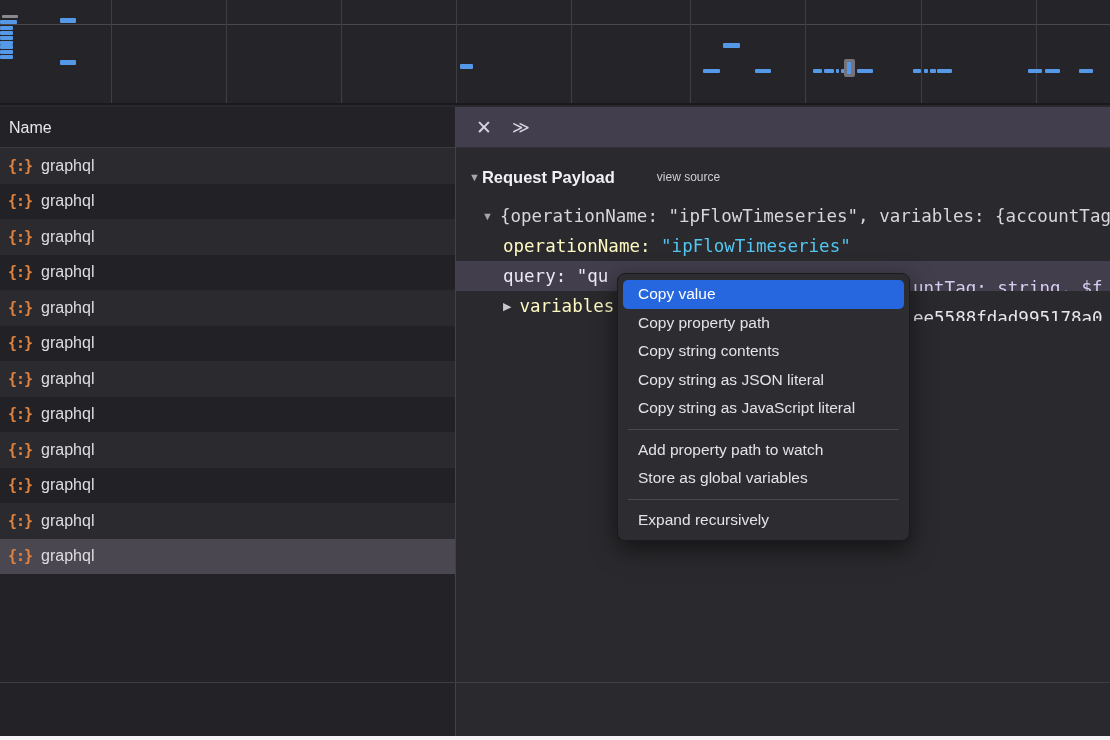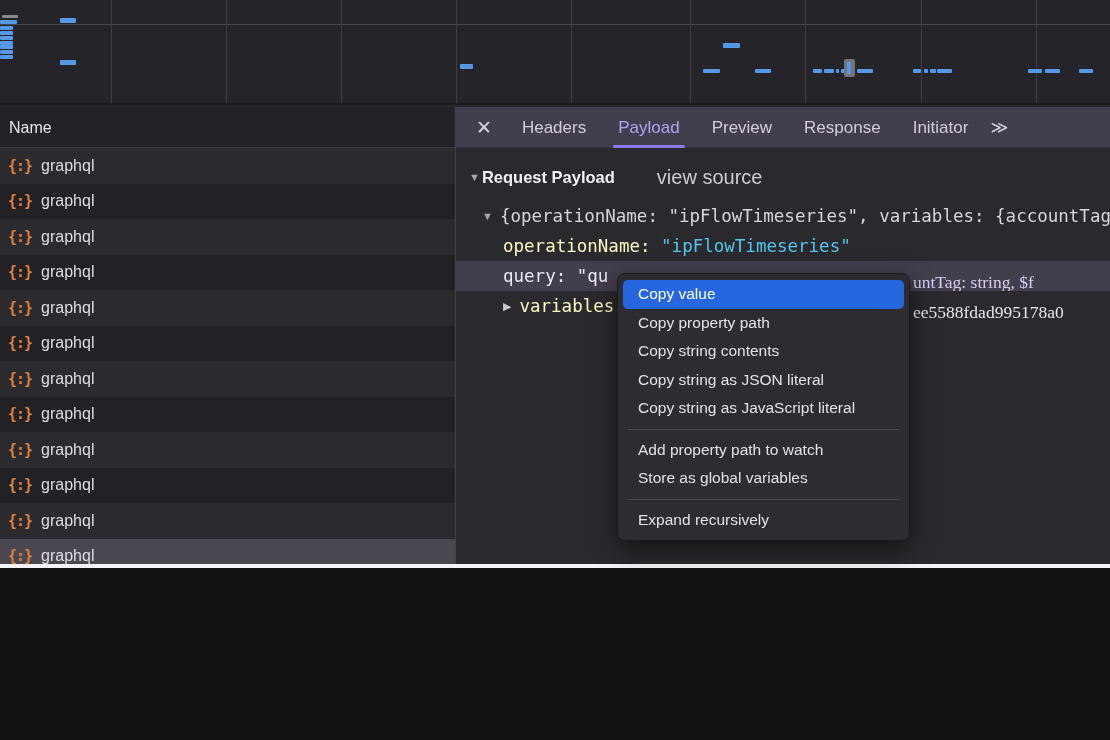--- a/index.html
+++ b/index.html
@@ -1,18 +1,18 @@
 <!DOCTYPE html>
 <html><head>
 <meta charset="utf-8">
 <style>
   * { margin:0; padding:0; box-sizing:border-box; }
   html,body { background:#111; }
   #screen {
-    position:relative; width:1110px; height:568px; overflow:hidden;
+    position:relative; width:1110px; height:740px; overflow:hidden;
     background:#29282c; font-family:"Liberation Sans", sans-serif;
     -webkit-font-smoothing:antialiased;
   }
 
   
   #overview {
     position:absolute; left:0; top:0; width:1110px; height:105px;
     background:#252429; border-bottom:2px solid #1a191d; overflow:hidden;
   }
   .grid-line { position:absolute; top:0; bottom:0; width:1px; background:#3f3e44; }
@@ -57,33 +57,33 @@
     content:""; position:absolute; left:-5px; right:-5px; bottom:0; height:3px;
     background:#8d79ea; border-radius:2px;
   }
   #overflow-btn { margin-left:6px; font-size:17px; color:#d9d5e0; letter-spacing:-2px; cursor:pointer; }
 
   
   #payload-content { position:relative; padding-top:16px; }
   #pl-header { display:flex; align-items:center; padding-left:13px; height:26px; }
   #pl-header .tri { color:#a8a5ae; font-size:11px; margin-right:2px; }
   #pl-title { color:#f2f0f4; font-size:16.5px; font-weight:bold; }
-  #view-source { color:#cfccd4; font-size:20px; margin-left:42px; }
+  #view-source { color:#cfccd4; font-size:12px; margin-left:42px; }
 
   #tree { margin-top:11px; font-family:"DejaVu Sans Mono", monospace; font-size:17.5px; }
   .t-line { position:relative; height:30px; display:flex; align-items:center; white-space:nowrap; overflow:hidden; }
   .t-root { padding-left:26px; color:#d8d5dc; }
   .t-root .tri { font-size:11px; color:#a8a5ae; margin-right:7px; font-family:"Liberation Sans",sans-serif; }
   .t-child { padding-left:47px; }
   .key { color:#fef9c3; }
   .str { color:#52c6f0; }
   .t-line.selected { background:#423e4c; color:#ece8f5; }
   .t-line.selected .key { color:#ece8f5; }
   .tri-right { font-size:11px; color:#c9c6cf; margin-right:8px; font-family:"Liberation Sans",sans-serif; }
-  .frag { position:absolute; left:457px; top:6px; height:30px; display:flex; align-items:center;font-family:Liberation Serif, serif; }
+  .frag { position:absolute; left:457px; top:12px; height:30px; display:flex; align-items:center; }
   .frag.lav { color:#d7cdf0; }
   .frag.white { color:#e9e7ee; }
 
   
   #footer-line { position:absolute; left:0; right:0; top:682px; height:1px; background:#3e3d43; }
   #bottom-strip { position:absolute; left:0; right:0; bottom:0; height:4px; background:#f5f5f7; }
 
   
   #context-menu {
     position:absolute; left:617px; top:273px; width:293px;
@@ -197,27 +197,20 @@
           <div class="net-row even selected">
             <span class="json-icon">{:}</span>
             <span>graphql</span>
           </div>
         </div>
     </div>
 
     <div id="right-panel">
       <div id="tab-bar">
         <span id="close-btn">✕</span>
-        <span id="tabs-container" style="display:flex;">
-            <span class="tab">Headers</span>
-            <span class="tab active">Payload</span>
-            <span class="tab">Preview</span>
-            <span class="tab">Response</span>
-            <span class="tab">Initiator</span>
-          </span>
         <span id="overflow-btn">≫</span>
       </div>
 
       <div id="payload-content">
         <div id="pl-header">
           <span class="tri">▼</span>
           <span id="pl-title">Request Payload</span>
           <span id="view-source">view source</span>
         </div>
 

